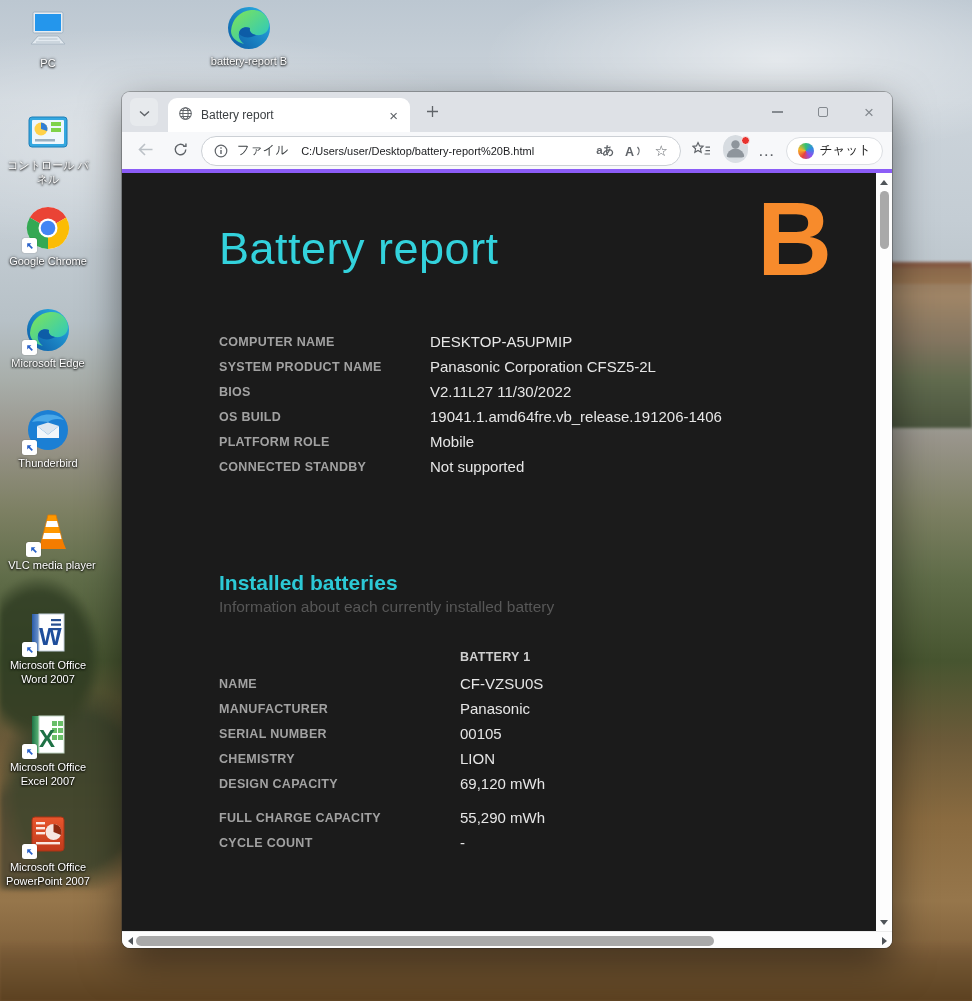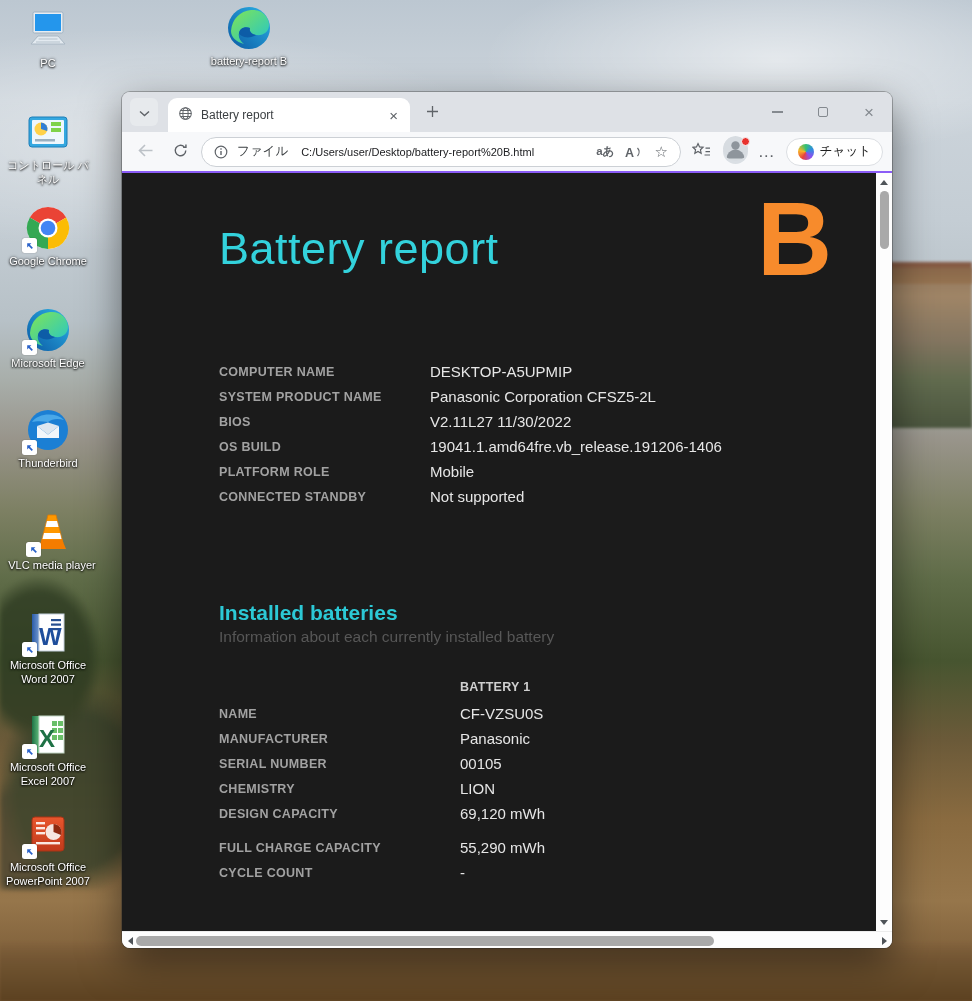--- a/index.html
+++ b/index.html
@@ -46,21 +46,21 @@
   .tab-title{flex:1;font-size:12px;color:#3c4043;white-space:nowrap;overflow:hidden;}
   .tab-close{border:none;background:none;color:#5f6368;font-size:15px;line-height:1;cursor:pointer;padding:2px 4px;border-radius:4px;}
   .newtab{width:28px;height:28px;margin:0 0 5px 8px;border:none;background:none;cursor:pointer;
     display:flex;align-items:center;justify-content:center;border-radius:6px;}
   .win-controls{position:absolute;right:0;top:0;height:40px;display:flex;}
   .wc{width:46px;height:40px;border:none;background:none;display:flex;align-items:center;justify-content:center;color:#84898f;cursor:pointer;}
   .wc-min{width:11px;height:1.5px;background:#84898f;}
   .wc-max{width:10px;height:10px;border:1.5px solid #84898f;border-radius:2px;}
   .wc-close{font-size:17px;line-height:1;color:#84898f;}
 
-  .toolbar{height:41px;background:#f7f8fa;border-bottom:2px solid #8b5cf6;display:flex;align-items:center;
+  .toolbar{height:41px;background:#f7f8fa;border-bottom:4px solid #8b5cf6;display:flex;align-items:center;
     padding:0 9px;gap:7px;flex:0 0 auto;}
   .nav-btn{border:none;background:none;width:28px;height:28px;display:flex;align-items:center;justify-content:center;cursor:pointer;border-radius:6px;}
   .addr{flex:1;height:30px;background:#fff;border:1px solid #ccd0d5;border-radius:15px;display:flex;
     align-items:center;padding:0 10px;gap:7px;min-width:0;}
   .addr-scheme{font-size:12.5px;color:#3c4043;white-space:nowrap;}
   .addr-url{flex:1;font-size:11px;color:#202124;white-space:nowrap;overflow:hidden;margin-left:6px;}
   .addr-ico{display:flex;align-items:center;justify-content:center;cursor:pointer;background:none;border:none;padding:0 2px;}
   .star{font-size:15px;color:#5f6368;}
   .avatar{position:relative;width:25px;height:25px;border-radius:50%;background:#dadfe4;display:flex;align-items:flex-end;justify-content:center;overflow:visible;cursor:pointer;border:none;padding:0;}
   .avatar svg{width:25px;height:25px;border-radius:50%;}
@@ -75,21 +75,21 @@
   
   .content{flex:1;position:relative;background:#1b1b1b;overflow:hidden;}
   .report{position:absolute;left:0;top:0;right:16px;bottom:0;padding:50px 40px 0 97px;color:#e6e6e6;}
   .report-title{margin:0;font-size:45px;font-weight:300;color:#33d2dc;letter-spacing:.5px;}
   .blogo{position:absolute;top:14px;right:44px;font-size:104px;font-weight:700;color:#f78b2c;line-height:1;}
   .info-row{display:flex;align-items:center;height:25px;}
   .info-label{width:211px;flex:0 0 auto;font-size:12.5px;font-weight:700;color:#a2a2a2;letter-spacing:.3px;}
   .info-value{font-size:15px;color:#e6e6e6;white-space:pre;}
   .info-value.strong{font-weight:700;}
   .info-row.gap{margin-top:9px;}
-  .systable{margin-top:84px;}
+  .systable{margin-top:54px;}
   .section-heading{margin:92px 0 0 0;font-size:21px;font-weight:700;color:#2cc9d6;}
   .section-sub{margin:3px 0 0 0;font-size:15.5px;color:#575757;}
   .battery-header{margin-top:34px;padding-left:241px;font-size:12.5px;font-weight:700;color:#cfcfcf;letter-spacing:.3px;}
   .batttable{margin-top:7px;}
   .batttable .info-label{width:241px;}
 
   
   .vscroll{position:absolute;right:0;top:0;bottom:0;width:16px;background:#fdfdfd;}
   .vthumb{position:absolute;left:3.5px;top:18px;width:9px;height:58px;border-radius:5px;background:#a9a9a9;cursor:pointer;}
   .varrow{position:absolute;left:0;width:16px;height:14px;display:flex;align-items:center;justify-content:center;cursor:pointer;background:none;border:none;padding:0;}

